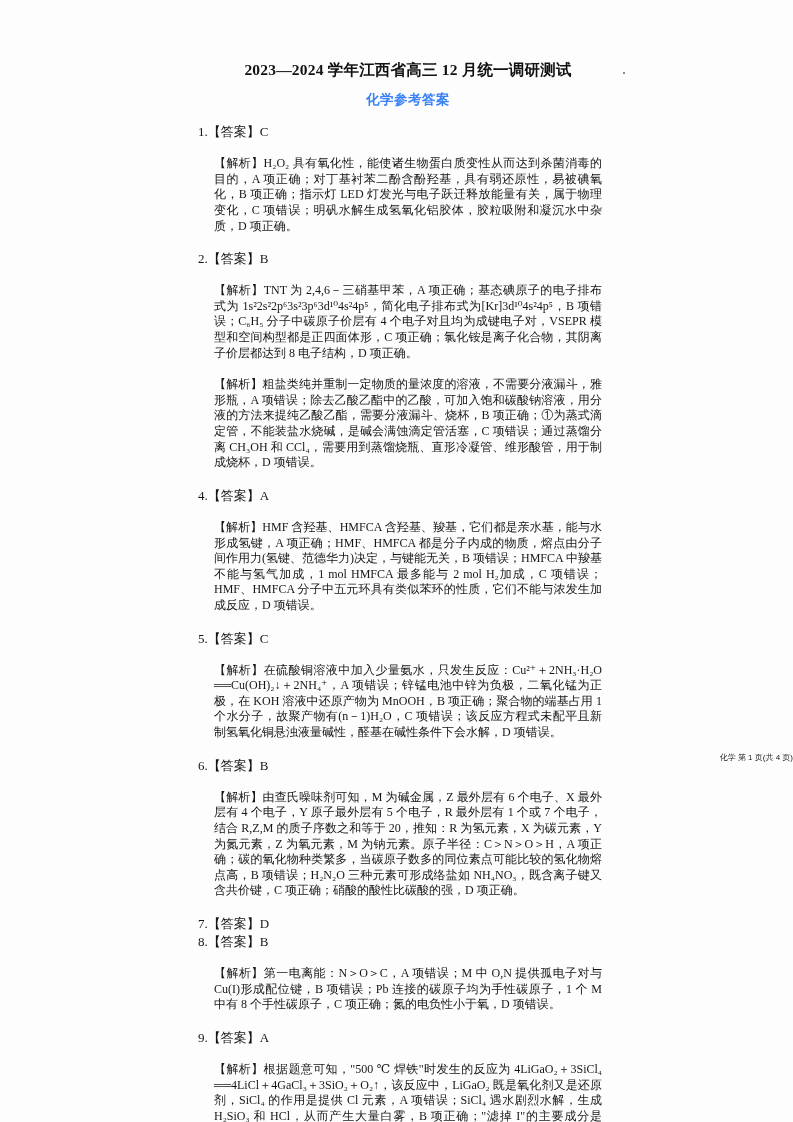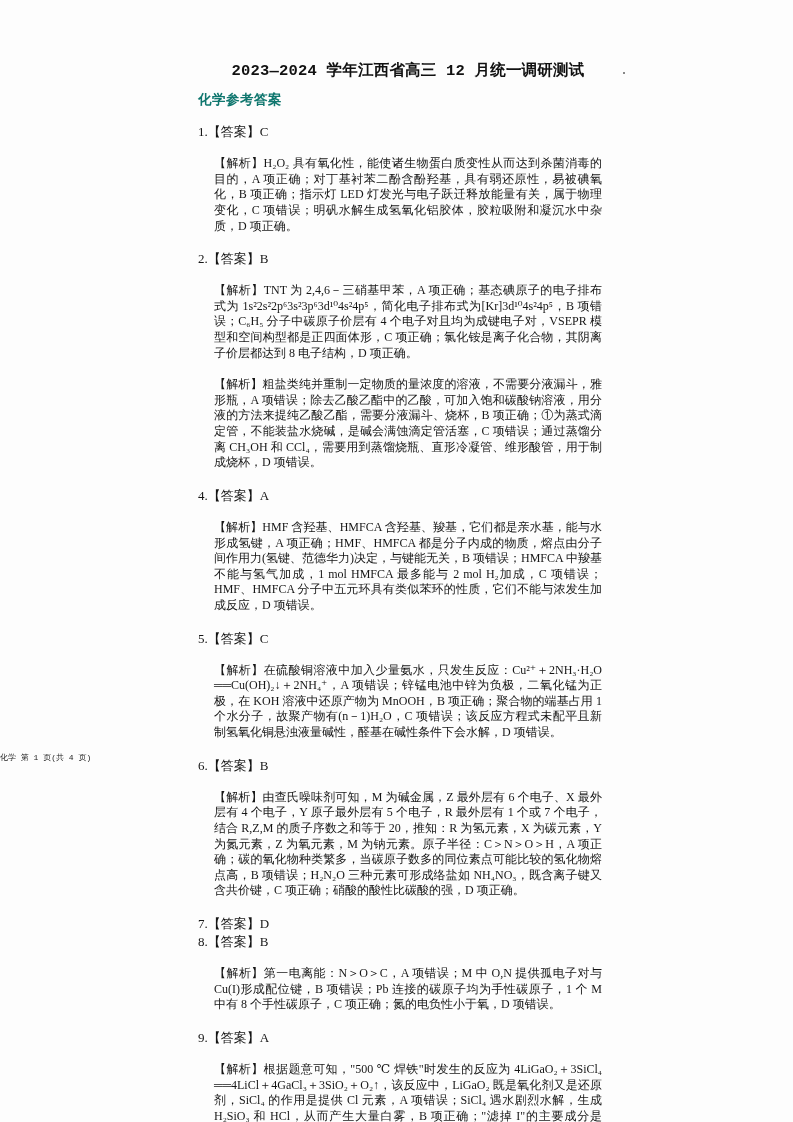--- a/index.html
+++ b/index.html
@@ -23,35 +23,35 @@
     background: #fdfdfd;
   }
   .scan {
     position: absolute;
     left: 198px;
     top: 60px;
     width: 420px;
     height: 700px;
   }
   .doc-title {
-    font-family: Liberation Mono, monospace;
+    font-family: Liberation Serif, serif;
     font-weight: bold;
     font-size: 15.5px;
     text-align: center;
     letter-spacing: 0.2px;
     margin: 0 0 10px 0;
     color: #111;
   }
   .doc-subtitle {
     font-family: "Liberation Sans", "DejaVu Sans", sans-serif;
     font-weight: bold;
     font-size: 13.5px;
-    text-align: left;
+    text-align: center;
     margin: 0 0 14px 0;
-    color: #0f766e;
+    color: #3b82f6;
     letter-spacing: 0.5px;
   }
   .qblock {
     margin-bottom: 1px;
   }
   .ans-line {
     font-size: 13px;
     line-height: 1.32;
     margin: 0;
     color: #151515;
@@ -65,24 +65,24 @@
     text-align: justify;
   }
   .exp-body {
     text-indent: 0;
   }
   .footer {
     position: absolute;
     left: 0;
     right: 0;
     top: 752px;
-    text-align: left;
+    text-align: right;
     font-size: 8px;
     color: #222;
-    font-family: Liberation Mono, monospace;
+    font-family: Liberation Sans, sans-serif;
   }
   .dot {
     position: absolute;
     right: 168px;
     top: 72px;
     width: 2px;
     height: 2px;
     background: #888;
   }
 </style>

